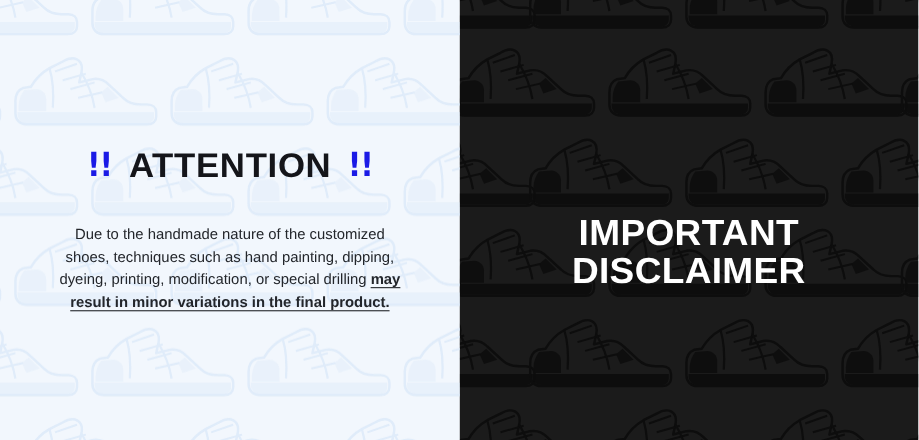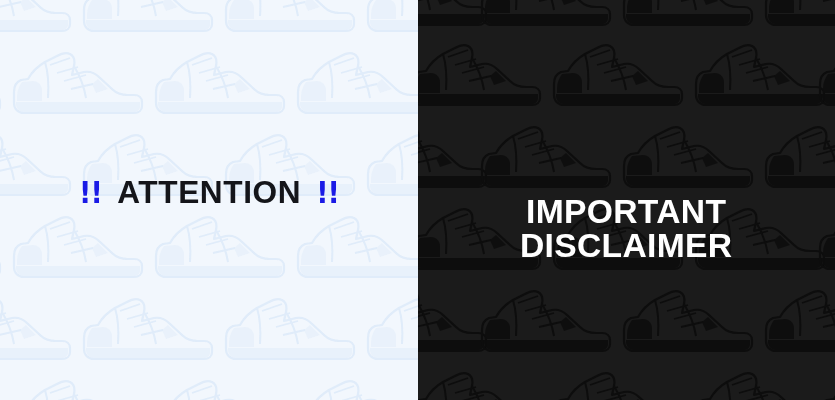--- a/index.html
+++ b/index.html
@@ -160,20 +160,21 @@
         <use href="#sneaker-l" x="296" y="374"></use>
       </g>
     </svg>
 
     <div class="panel-content">
       <div class="heading-row">
         <span class="bangs">!!</span>
         <h1 class="heading-left">ATTENTION</h1>
         <span class="bangs">!!</span>
       </div>
+      <p class="body-copy"><span>Due to the handmade nature of the customized shoes, techniques such as hand painting, dipping, dyeing, printing, modification, or special drilling </span><span class="emph">may result in minor variations in the final product.</span></p>
     </div>
   </section>
 
   <section class="panel panel-right">
 
     <svg class="pattern" viewBox="0 0 417 400" preserveAspectRatio="xMidYMid slice" aria-hidden="true">
       <defs>
         <g id="sneaker-d">
           <path d="M2 46 C2 40 4 36 9 34 L16 33 C20 26 26 20 33 16 L45 10 C50 7 54 6 58 8
                    C62 10 63 15 62 20 L60 29 L72 26 C78 25 83 27 87 31 L100 43

